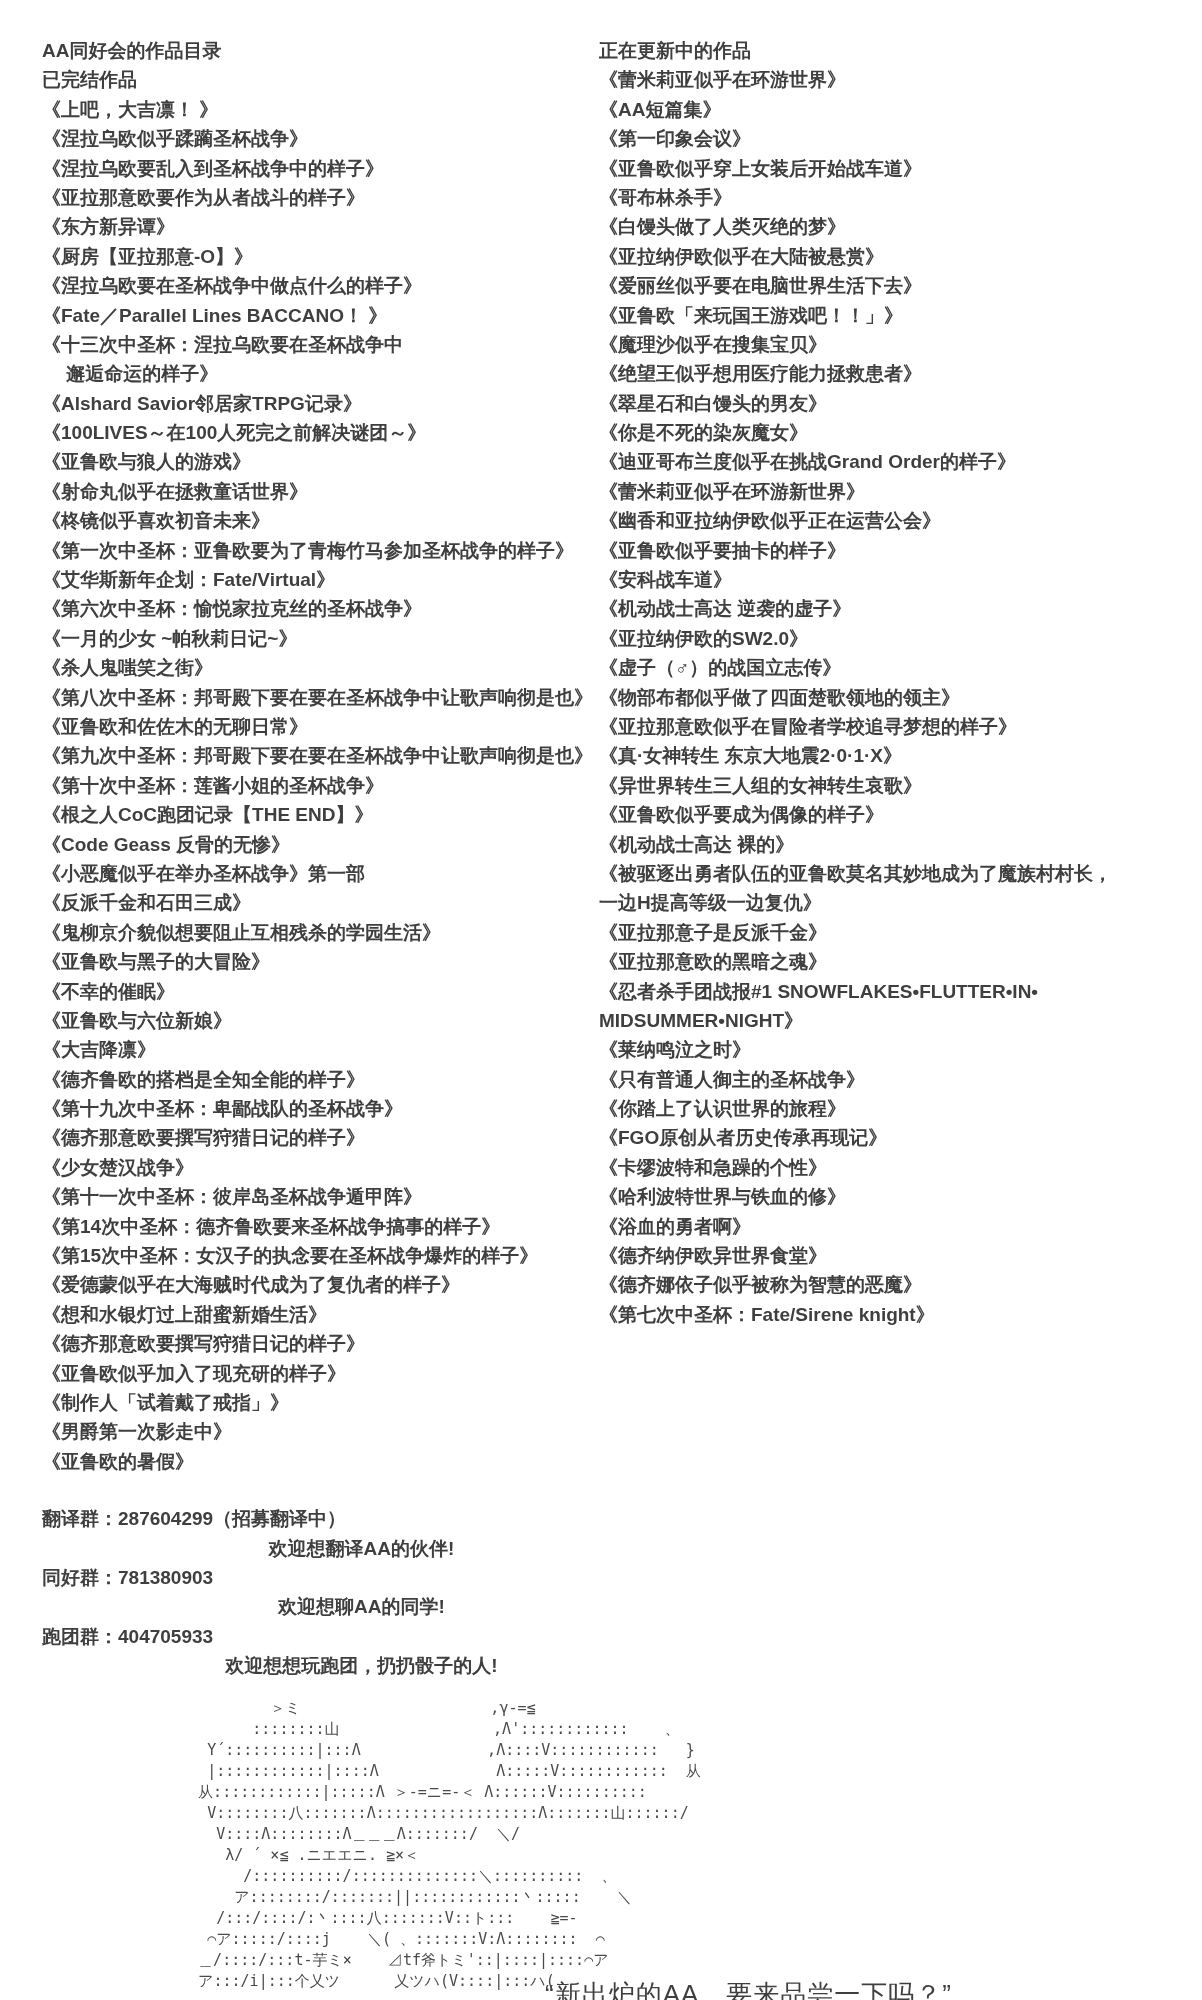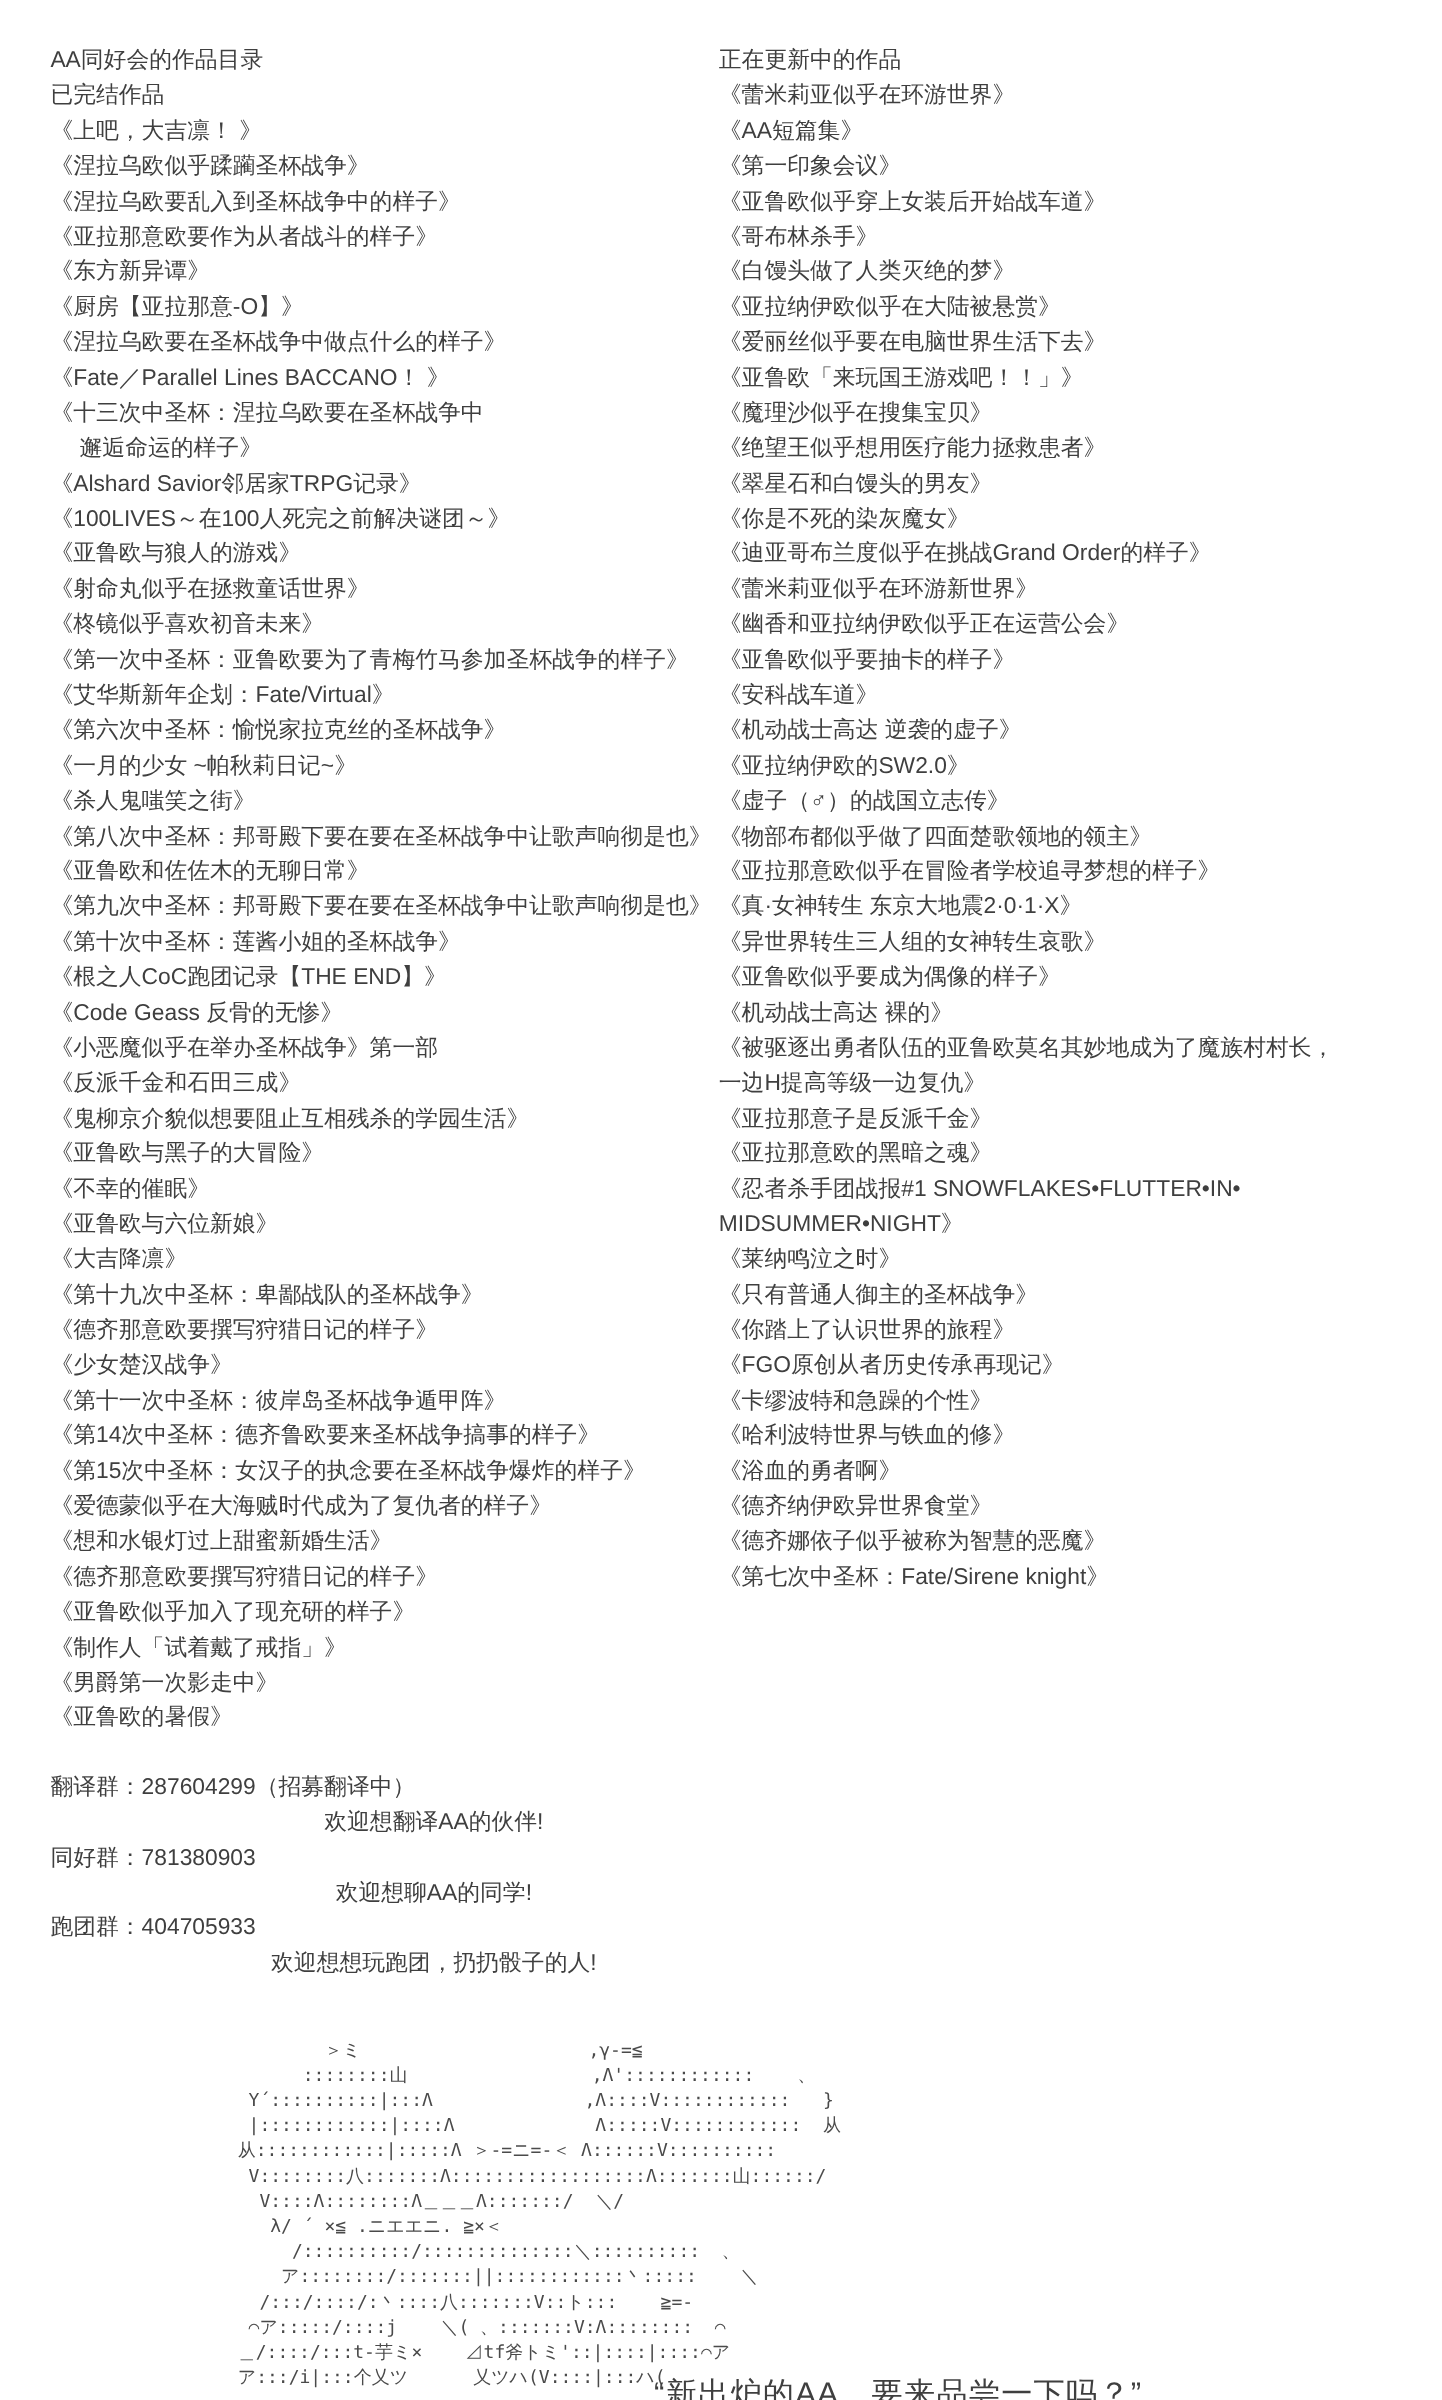--- a/index.html
+++ b/index.html
@@ -16,20 +16,21 @@
     color: #3f3f3f;
     font-family: "Liberation Sans", "DejaVu Sans", sans-serif;
   }
   .col {
     position: absolute;
     top: 36px;
     font-size: 19px;
     line-height: 29.4px;
     white-space: nowrap;
     color: #3f3f3f;
+    font-weight: bold;
   }
   .col-left  { left: 42px; }
   .col-right { left: 599px; }
   .line { height: 29.4px; }
   .contact { margin-top: 28px; }
   .contact-welcome { padding-left: 88px; text-align: center; }
   .ascii {
     position: absolute;
     left: 162px;
     top: 1698px;
@@ -85,20 +86,21 @@
         <div class="line">《第十次中圣杯：莲酱小姐的圣杯战争》</div>
         <div class="line">《根之人CoC跑团记录【THE END】》</div>
         <div class="line">《Code Geass 反骨的无惨》</div>
         <div class="line">《小恶魔似乎在举办圣杯战争》第一部</div>
         <div class="line">《反派千金和石田三成》</div>
         <div class="line">《鬼柳京介貌似想要阻止互相残杀的学园生活》</div>
         <div class="line">《亚鲁欧与黑子的大冒险》</div>
         <div class="line">《不幸的催眠》</div>
         <div class="line">《亚鲁欧与六位新娘》</div>
         <div class="line">《大吉降凛》</div>
+        <div class="line">《德齐鲁欧的搭档是全知全能的样子》</div>
         <div class="line">《第十九次中圣杯：卑鄙战队的圣杯战争》</div>
         <div class="line">《德齐那意欧要撰写狩猎日记的样子》</div>
         <div class="line">《少女楚汉战争》</div>
         <div class="line">《第十一次中圣杯：彼岸岛圣杯战争遁甲阵》</div>
         <div class="line">《第14次中圣杯：德齐鲁欧要来圣杯战争搞事的样子》</div>
         <div class="line">《第15次中圣杯：女汉子的执念要在圣杯战争爆炸的样子》</div>
         <div class="line">《爱德蒙似乎在大海贼时代成为了复仇者的样子》</div>
         <div class="line">《想和水银灯过上甜蜜新婚生活》</div>
         <div class="line">《德齐那意欧要撰写狩猎日记的样子》</div>
         <div class="line">《亚鲁欧似乎加入了现充研的样子》</div>

